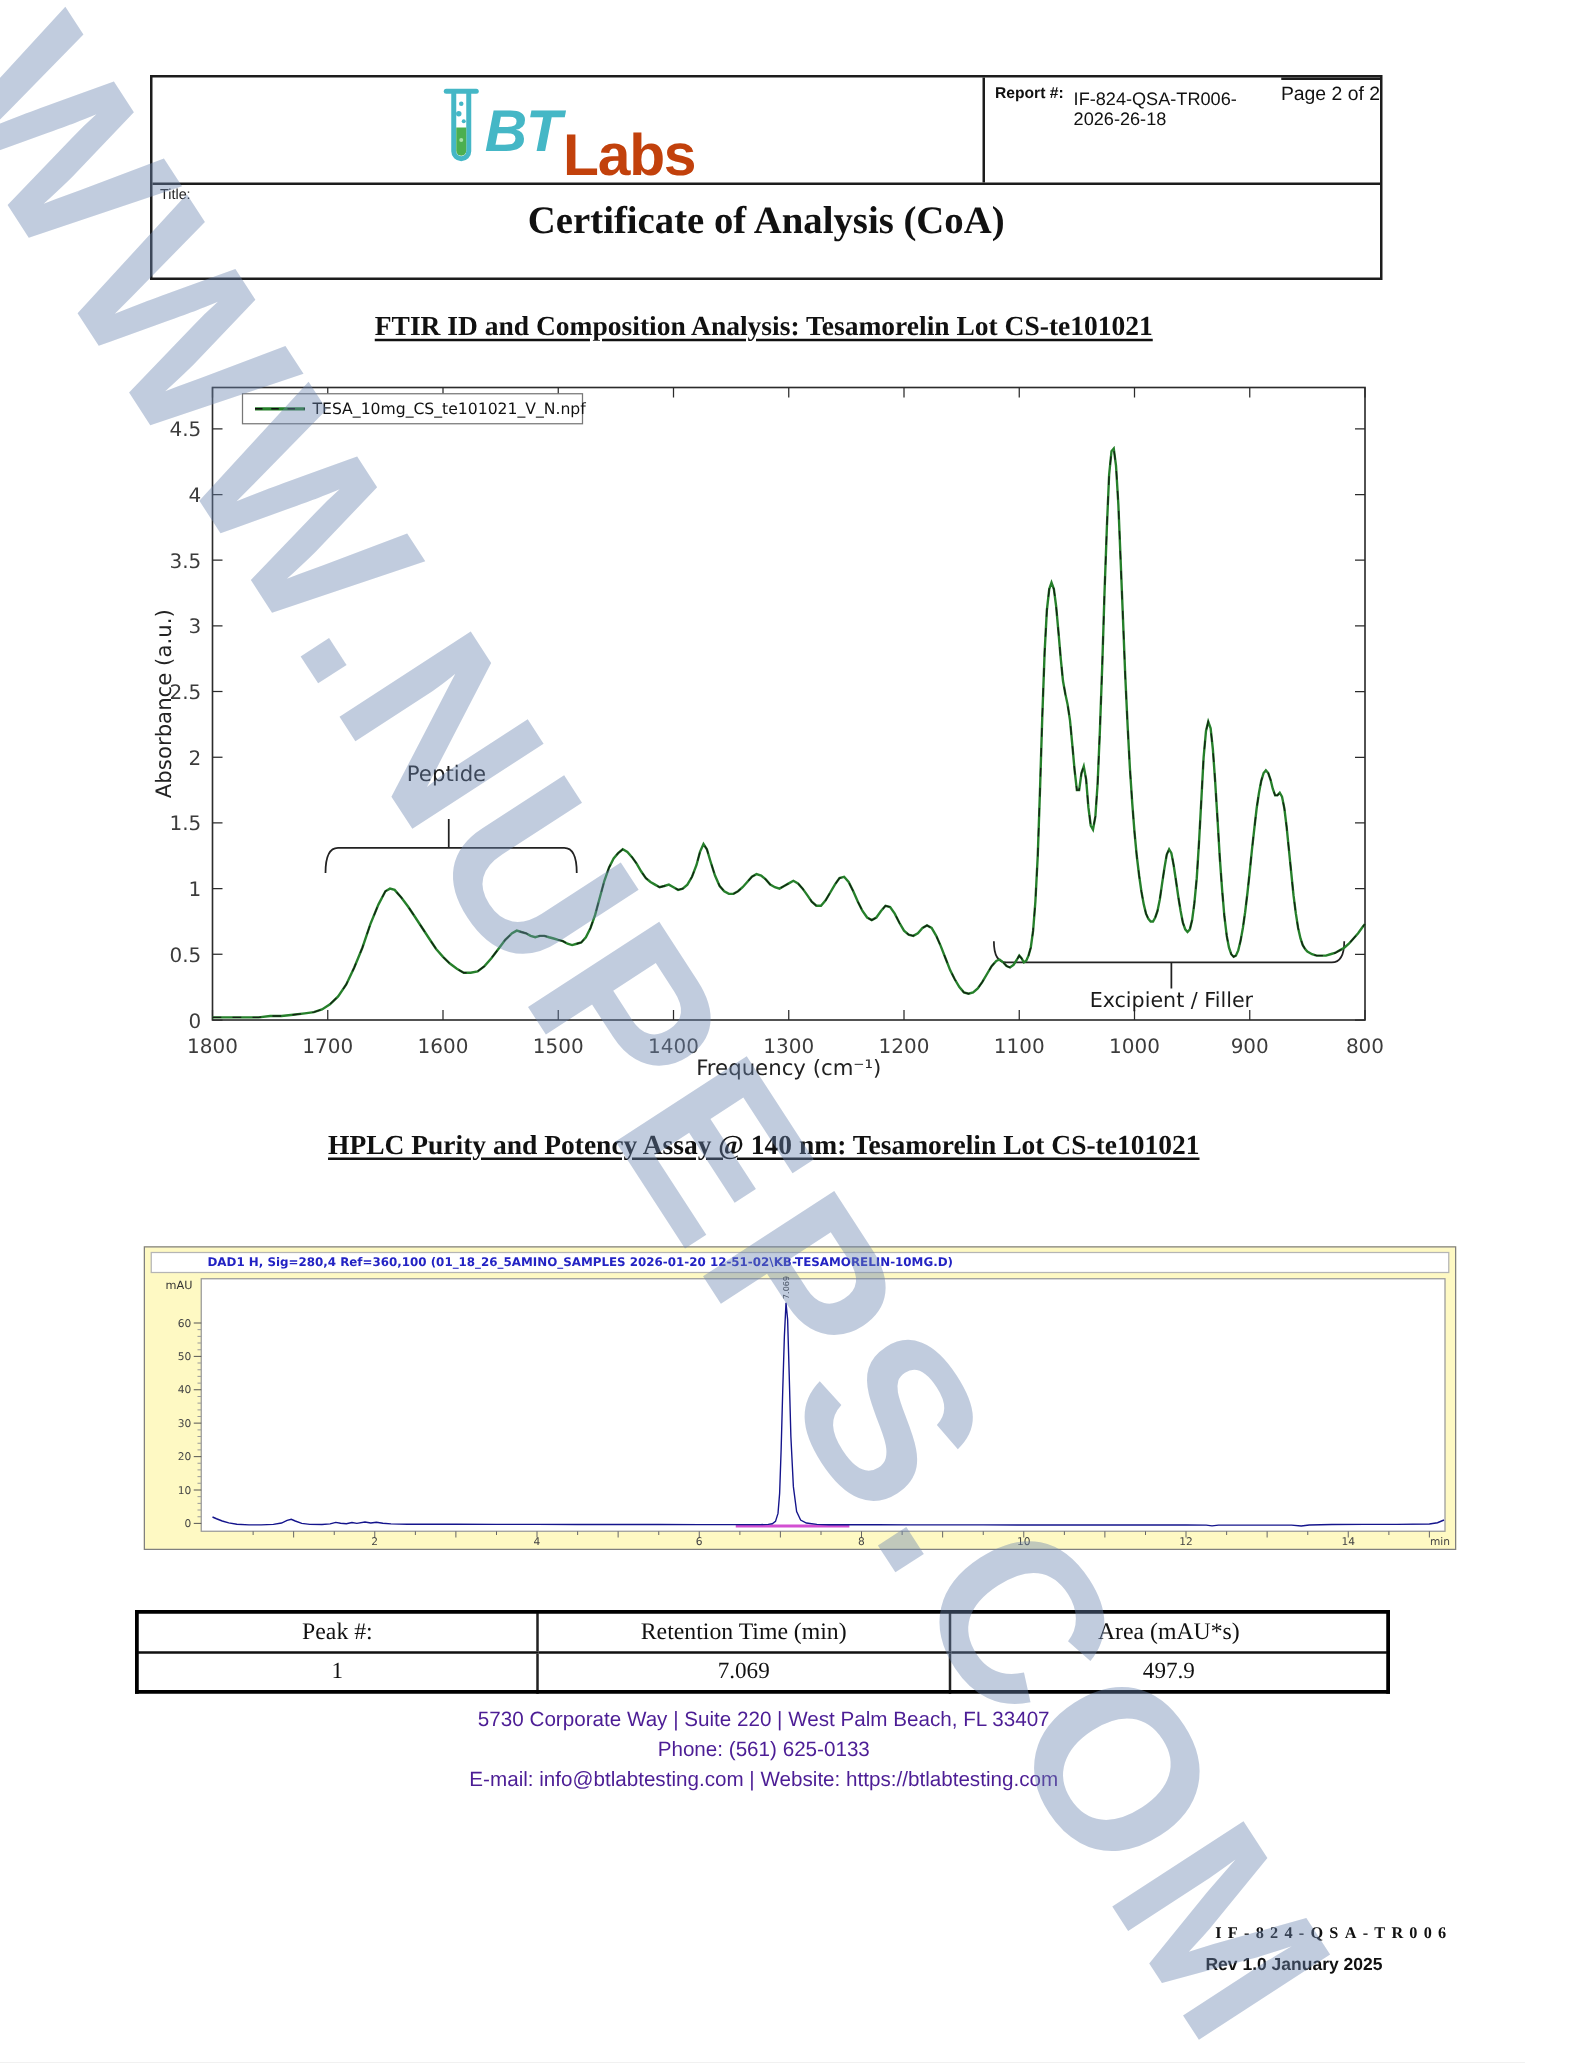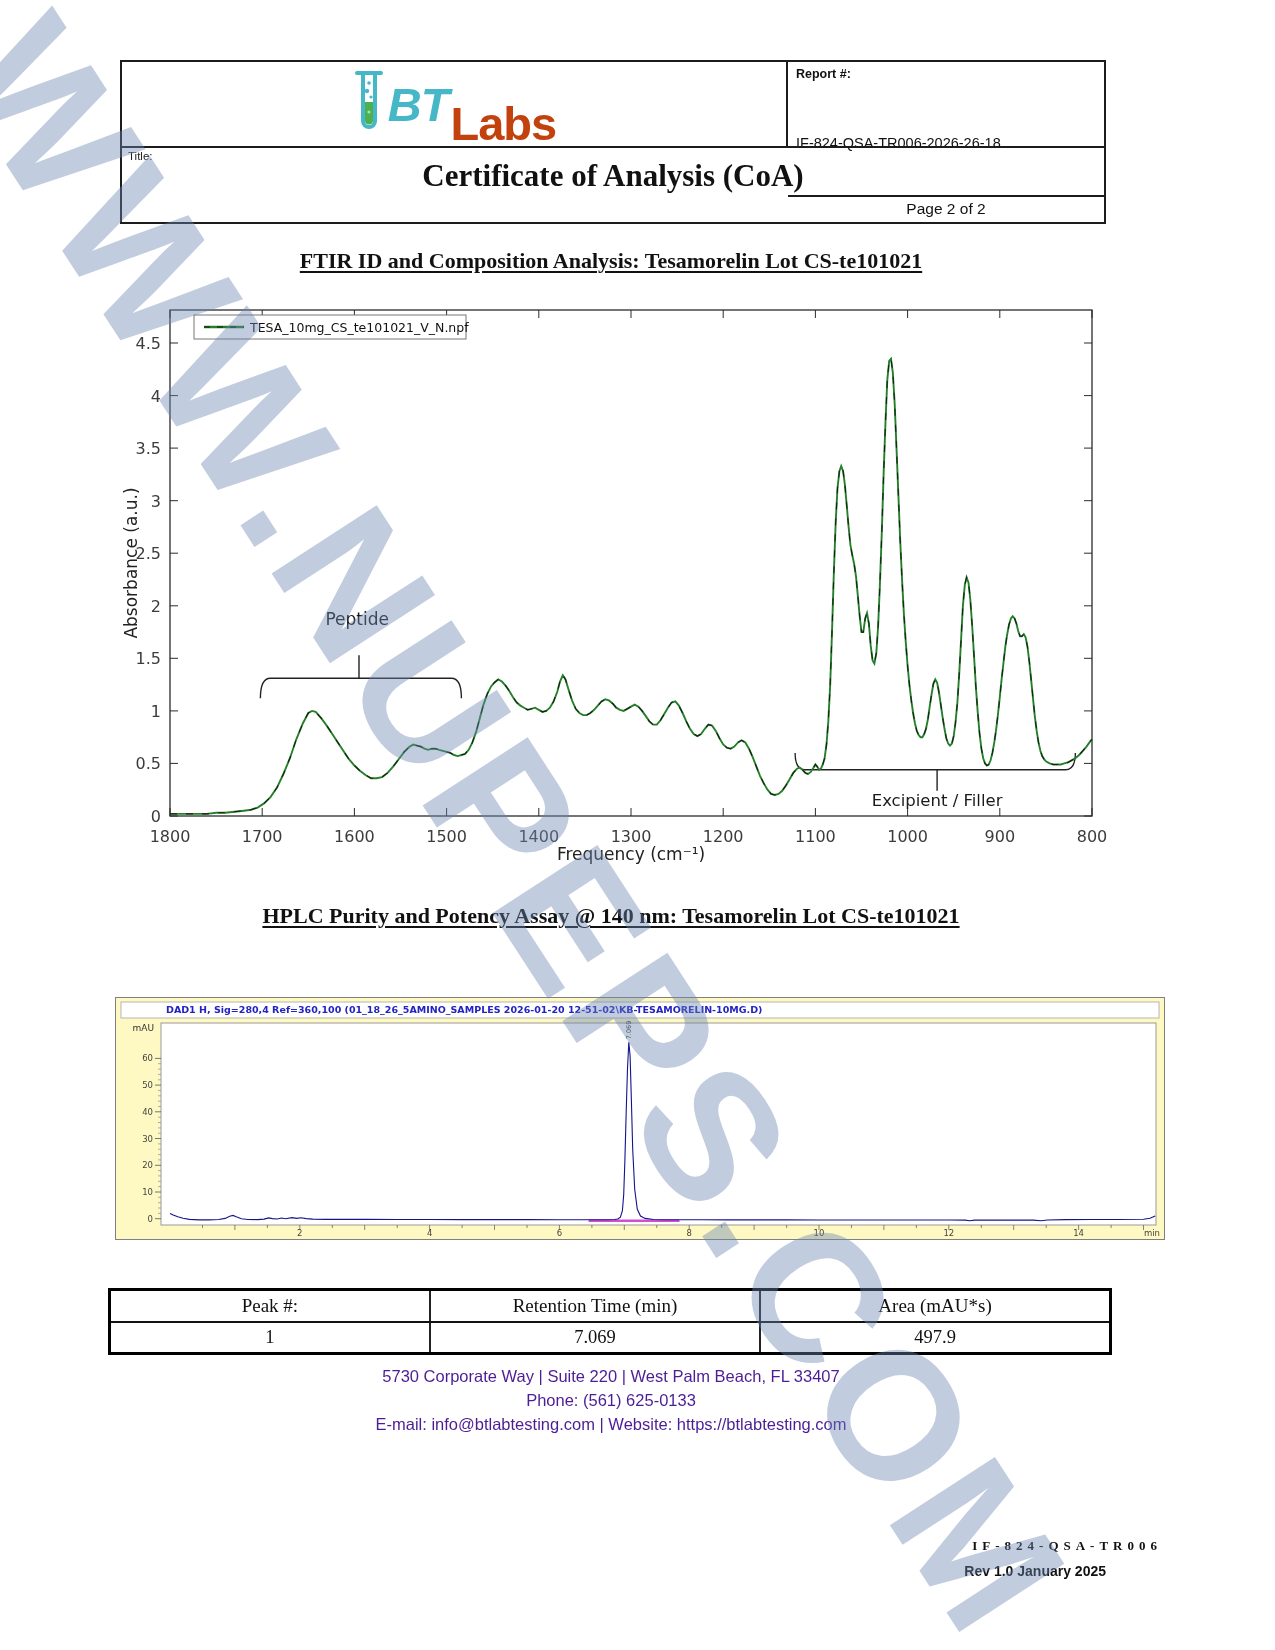--- a/index.html
+++ b/index.html
@@ -8,21 +8,21 @@
   .watermark{position:absolute;left:88px;top:-18px;z-index:6;pointer-events:none;
         font-family:"Liberation Sans",sans-serif;font-weight:bold;font-size:182px;
         letter-spacing:7px;color:rgba(108,134,176,0.42);white-space:nowrap;
         transform:rotate(57deg);transform-origin:0 0;}
   
   .hdr{position:absolute;left:120px;top:60px;width:982px;border:2px solid #1c1c1c;z-index:1;}
   .hdr-top{display:flex;height:84px;}
   .hdr-logo{flex:1;display:flex;align-items:center;justify-content:center;gap:2px;}
   .logo-bt{font-weight:bold;font-size:47px;color:#45b7c6;letter-spacing:-1px;font-style:italic;}
   .logo-labs{font-weight:bold;font-size:47px;color:#c2410c;letter-spacing:-1px;margin-top:39px;}
-  .hdr-report{width:316px;border-left:2px solid #1c1c1c;display:flex;flex-direction:column;gap:44px;}
+  .hdr-report{width:316px;border-left:2px solid #1c1c1c;display:flex;flex-direction:row;}
   .report-label{font-size:12.5px;font-weight:bold;padding:5px 0 0 8px;}
   .report-value{font-size:14.5px;padding:10px 0 0 8px;flex:1;}
   .page-row{border-top:2px solid #1c1c1c;font-size:15.5px;text-align:center;padding:3px 0;}
   .hdr-title-row{border-top:2px solid #1c1c1c;height:74px;position:relative;}
   .title-label{position:absolute;left:6px;top:2px;font-size:11.5px;color:#222;}
   .doc-title{text-align:center;margin-top:10px;font-family:"Liberation Serif",serif;
         font-weight:bold;font-size:31px;}
   
   .sec-heading{position:absolute;left:0;width:1222px;text-align:center;z-index:1;
         font-family:"Liberation Serif",serif;font-weight:bold;font-size:22px;

